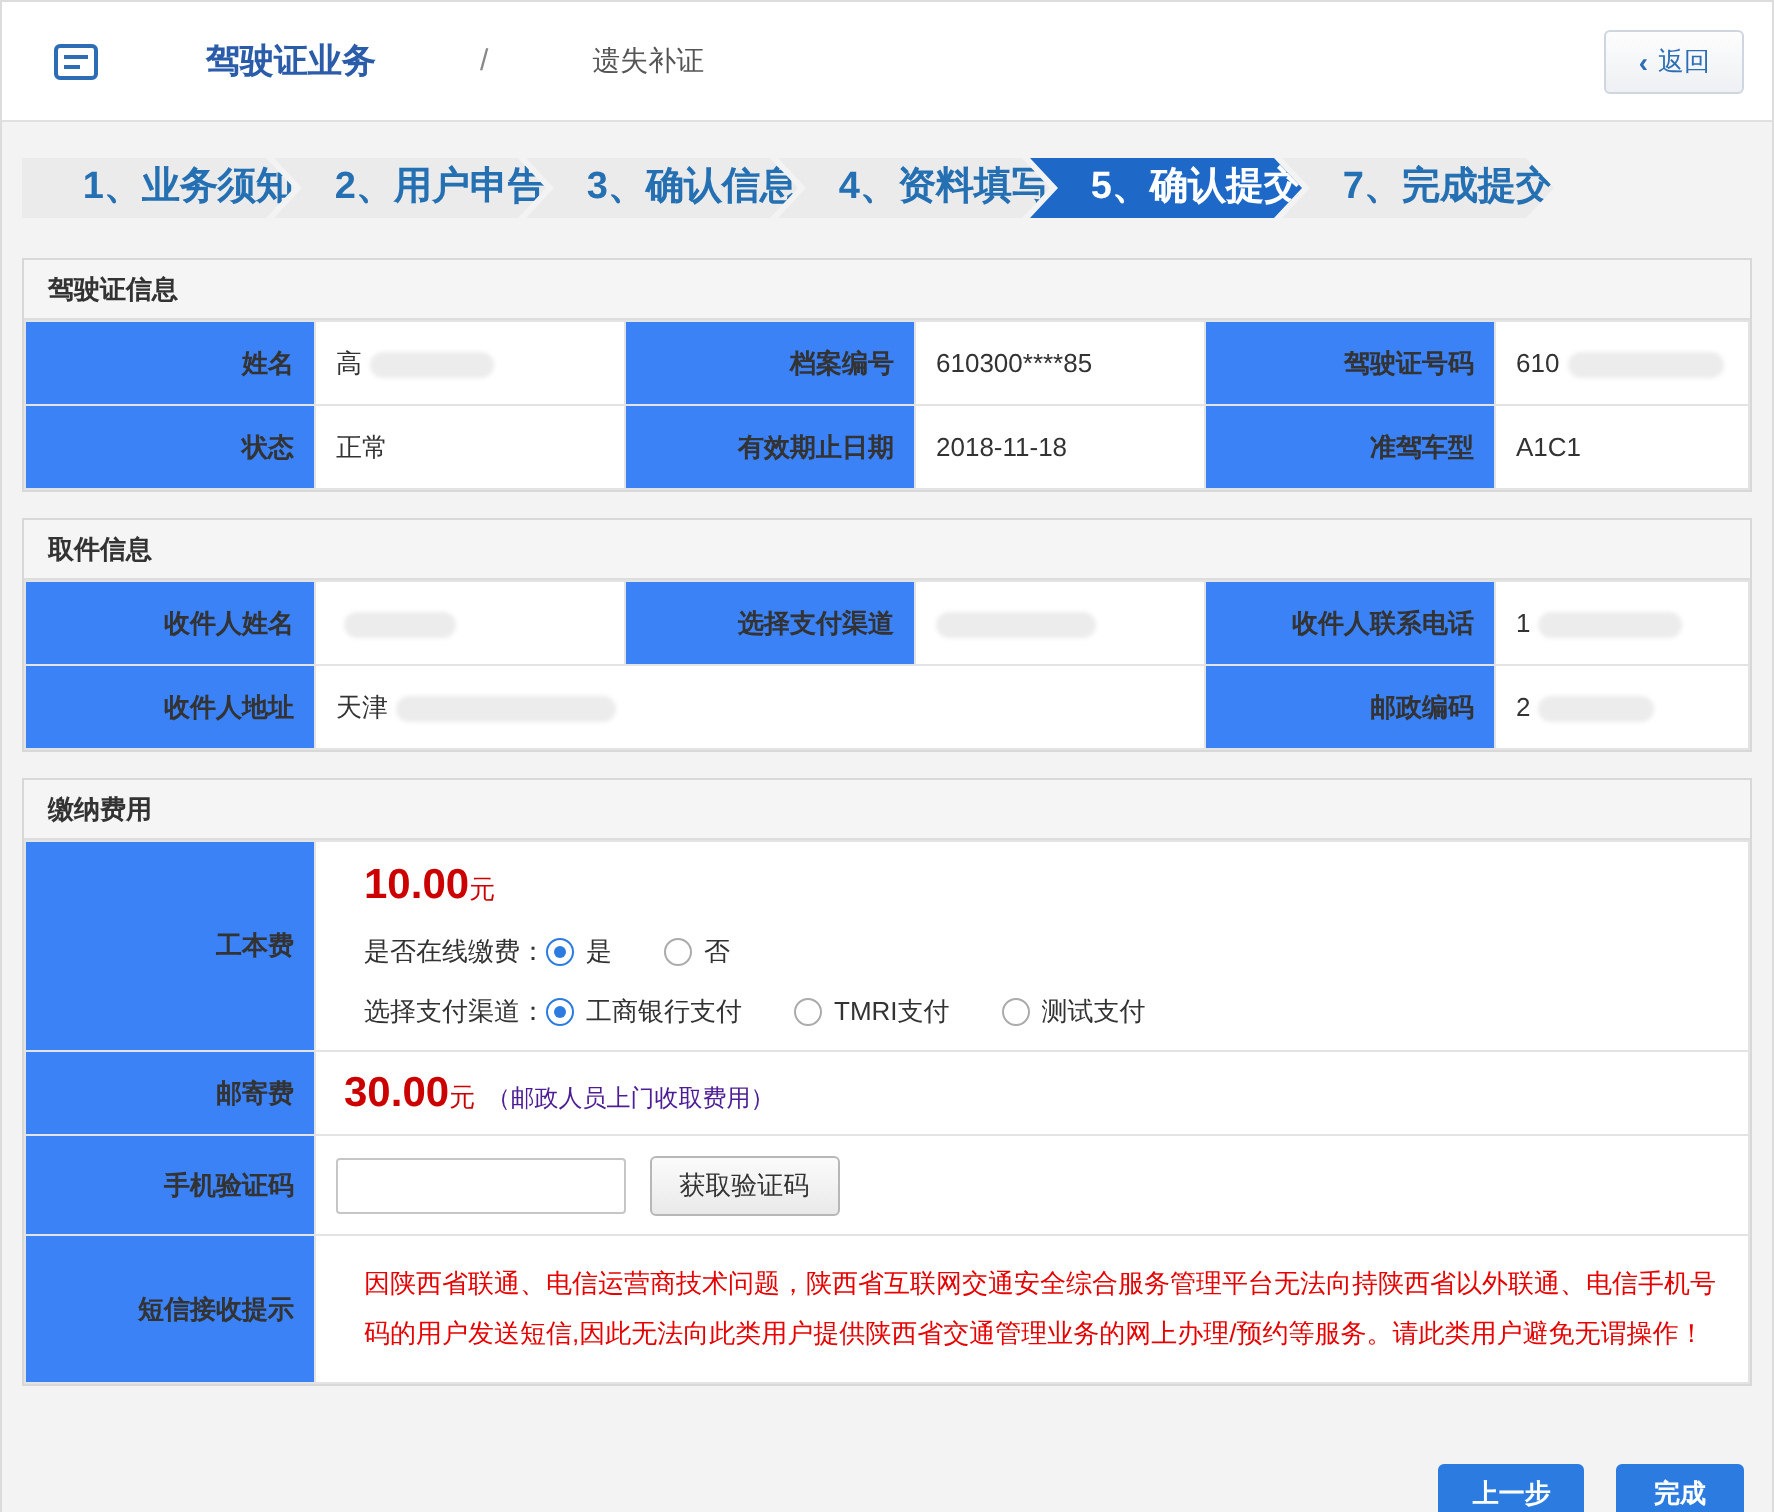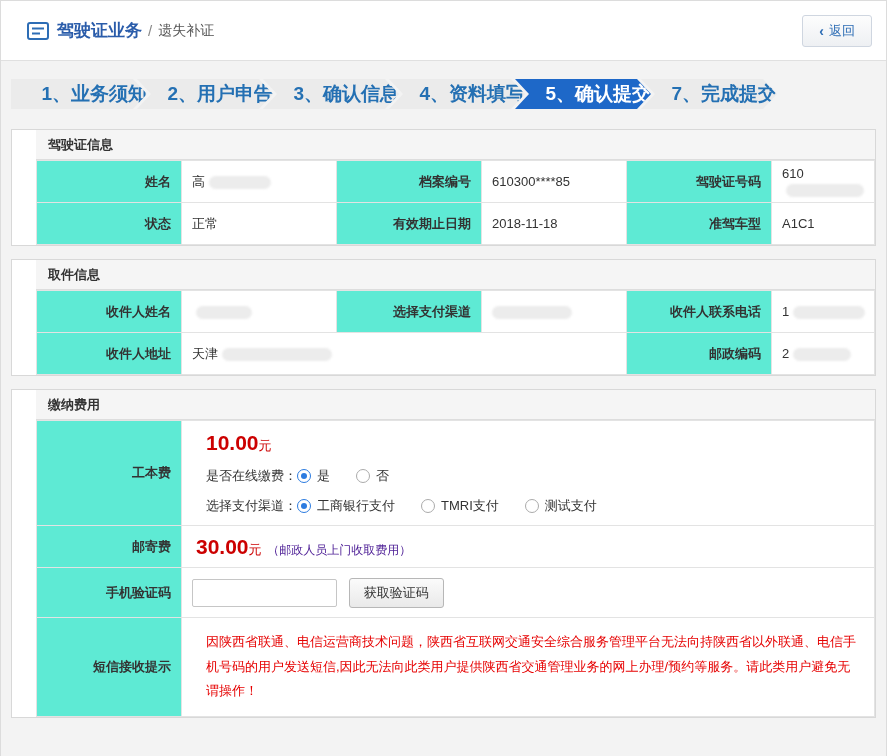--- a/index.html
+++ b/index.html
@@ -11,21 +11,21 @@
     font-size: 13px;
   }
   .page { width: 887px; min-height: 756px; background: #f3f3f3; border: 1px solid #dcdcdc; }
 
   
   .header {
     height: 60px; background: #fff; border-bottom: 1px solid #e0e0e0;
     display: flex; align-items: center; justify-content: space-between;
     padding: 0 14px 0 26px;
   }
-  .header-left { display: flex; align-items: center; }
+  .header-left { display: flex; align-items: center; gap: 46px; }
   .hicon { display: inline-flex; margin-right: 8px; }
   .title { font-size: 17px; font-weight: bold; color: #2a5caa; }
   .sep { margin: 0 6px; color: #888; font-size: 15px; }
   .subtitle { font-size: 14px; color: #555; }
   .back-btn {
     font-family: inherit; font-size: 13px; color: #2d6db5; cursor: pointer;
     border: 1px solid #cfd6e0; border-radius: 3px;
     background: linear-gradient(#fdfdfd, #eef0f3);
     padding: 6px 16px; display: inline-flex; align-items: center;
   }
@@ -42,30 +42,30 @@
     clip-path: polygon(0 0, 122px 0, 136px 50%, 122px 100%, 0 100%, 14px 50%);
     margin-left: -10px; cursor: pointer; flex: 0 0 auto;
   }
   .step:first-child {
     clip-path: polygon(0 0, 122px 0, 136px 50%, 122px 100%, 0 100%);
     margin-left: 0;
   }
   .step.active { background: #1e68c8; color: #fff; }
 
   
-  .panel { background: #fff; border: 1px solid #d8d8d8; margin-bottom: 13px; padding-left: 24px; }
+  .panel { background: #fff; border: 1px solid #d8d8d8; margin-bottom: 13px; }
   .panel-title {
     height: 30px; line-height: 30px; padding-left: 12px;
     background: #f5f5f5; border-bottom: 1px solid #ddd;
     font-weight: bold; font-size: 13px; color: #333;
   }
   table { width: 100%; border-collapse: collapse; table-layout: fixed; }
   td, th { border: 1px solid #e3e3e3; font-size: 13px; height: 42px; }
   th.lbl {
-    background: #5eead4; text-align: right; padding-right: 10px;
+    background: #3b82f6; text-align: right; padding-right: 10px;
     font-weight: bold; color: #333; width: 145px;
   }
   td.val { background: #fff; text-align: left; padding-left: 10px; color: #333; }
   .blob {
     display: inline-block; height: 13px; border-radius: 7px;
     background: #ececec; filter: blur(1px); vertical-align: middle; margin-left: 4px;
   }
 
   
   .pay-content { padding: 10px 0 10px 14px; }

